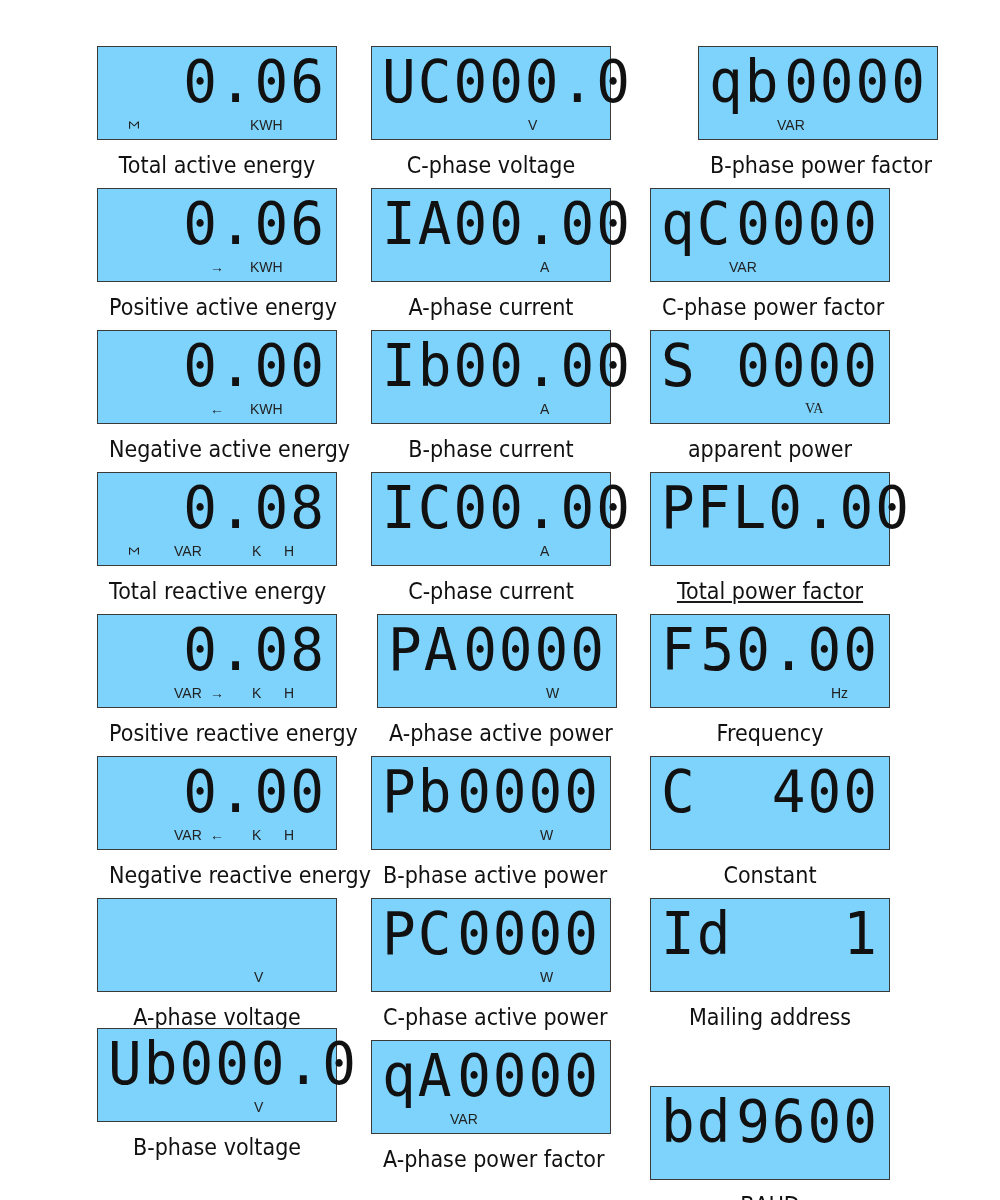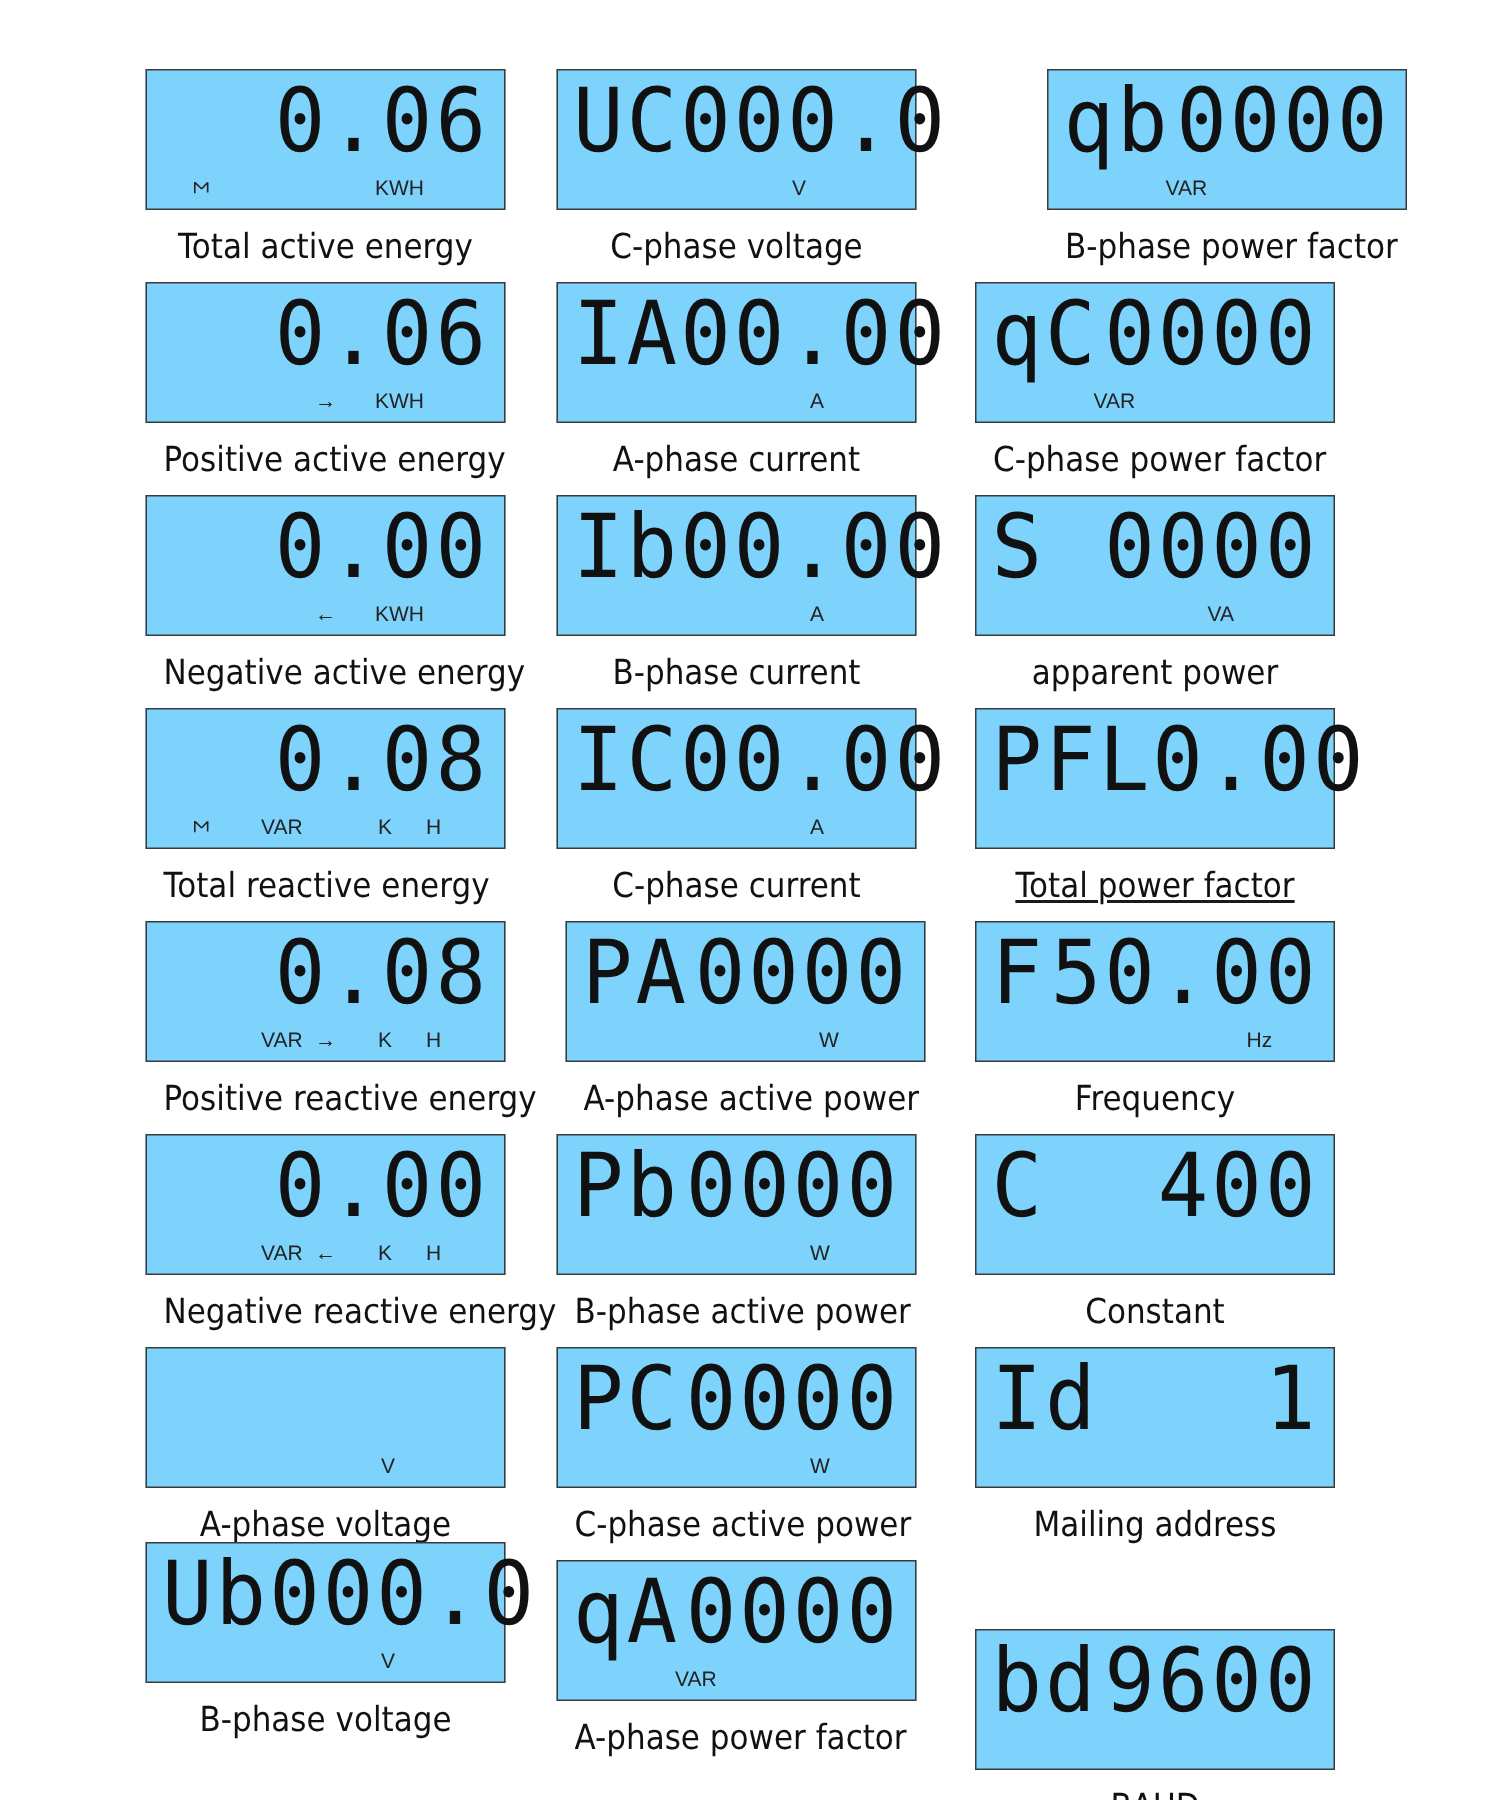--- a/index.html
+++ b/index.html
@@ -208,21 +208,21 @@
         <span class="lcd-sub" style="left: 78px;">VAR</span>
       </div>
       <div class="caption">C-phase power factor</div>
     </div>
     <div class="cell" style="left: 650px; top: 330px;">
       <div class="lcd">
         <div class="lcd-main">
           <span class="seg left">S</span>
           <span class="seg right">0000</span>
         </div>
-        <span class="lcd-sub" style="left: 154px;">VA</span>
+        <span class="lcd-sub" style="left: 154px; font-family: Liberation Serif, serif;">VA</span>
       </div>
       <div class="caption">apparent power</div>
     </div>
     <div class="cell" style="left: 650px; top: 472px; text-decoration: underline;">
       <div class="lcd">
         <div class="lcd-main">
           <span class="seg left">PF</span>
           <span class="seg right">L0.00</span>
         </div>
       </div>

